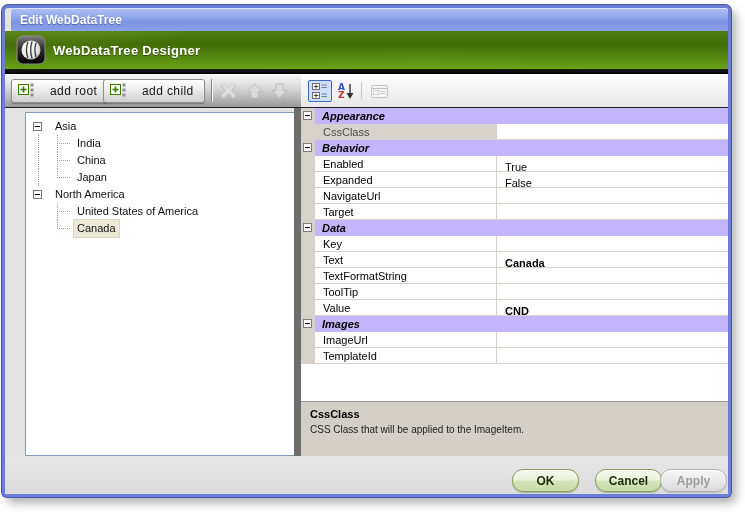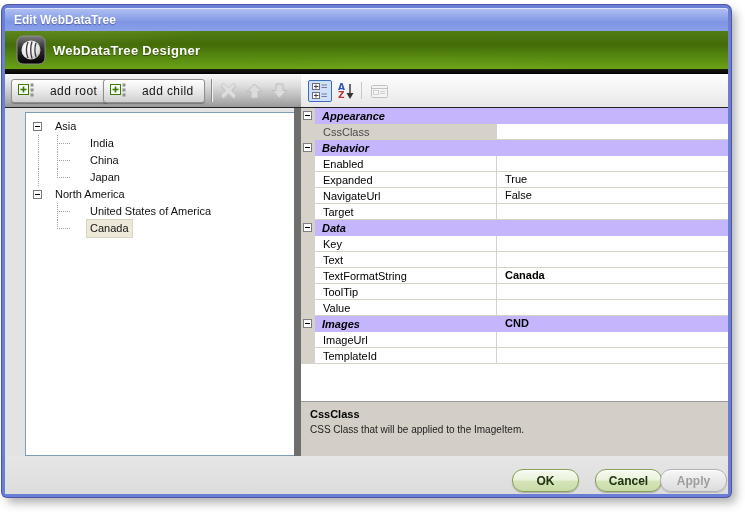--- a/index.html
+++ b/index.html
@@ -9,21 +9,21 @@
   
   .window {
     position:absolute; left:2px; top:5px; width:729px; height:492px;
     background:#e3e3e3;
     border:3px solid #6b7ed6; border-radius:6px 6px 5px 5px;
     box-shadow: 0 0 0 1px #4b55a9, 5px 6px 10px rgba(50,50,50,0.38);
   }
 
   
   .titlebar {
-    position:absolute; left:0; right:0; top:0; height:23px;
+    position:absolute; left:6px; right:0; top:0; height:23px;
     background:linear-gradient(180deg,#b2c1f1 0%,#8da3e8 45%,#7e95e4 60%,#8aa0e8 100%);
     border-radius:3px 3px 0 0;
     box-shadow: inset 0 1px 0 rgba(255,255,255,0.55);
     display:flex; align-items:center; padding-left:9px;
   }
   .titlebar .wtitle { color:#fff; font-weight:bold; font-size:12px; text-shadow:0 1px 1px rgba(20,30,90,0.45); }
 
   
   .banner {
     position:absolute; left:0; right:0; top:23px; height:38px;
@@ -83,39 +83,39 @@
   .expander { position:absolute; left:7px; top:4px; width:9px; height:9px; background:#fff; border:1px solid #7a7a7a; }
   .expander::after { content:""; position:absolute; left:1px; right:1px; top:3px; height:1px; background:#000; }
   .vline { position:absolute; width:1px; top:0; bottom:0;
     background:repeating-linear-gradient(180deg,#a0a0a0 0 1px,transparent 1px 2px); }
   .root-vline { left:12px; }
   .child-vline { left:31px; }
   .child-vline.half { bottom:auto; height:9px; }
   .hstub { position:absolute; left:31px; top:8px; width:14px; height:1px;
     background:repeating-linear-gradient(90deg,#a0a0a0 0 1px,transparent 1px 2px); }
   .tlabel.root { margin-left:26px; }
-  .tlabel.child { margin-left:61px; }
+  .tlabel.child { margin-left:48px; }
   .tlabel { display:inline-block; padding:0 3px; }
   .tlabel.selected { background:#ece9d8; outline:1px solid #d9d5c0; }
 
   
   .splitter { position:absolute; left:289px; top:100px; width:7px; height:348px; background:#6e6e6e; cursor:ew-resize; }
 
   
   .prop-pane { position:absolute; left:296px; right:0; top:100px; height:348px; display:flex; flex-direction:column; background:#fff; }
   .grid { flex:1; overflow:hidden; background:#fff; }
   .pcat, .prow { display:flex; height:16px; font-size:11px; line-height:15px; }
   .gutter { position:relative; width:14px; flex:0 0 14px; background:#d6d2c9; }
   .pbox { position:absolute; left:2px; top:3px; width:9px; height:9px; background:#fff; border:1px solid #7e7e7e; }
   .pbox::after { content:""; position:absolute; left:1px; right:1px; top:3px; height:1px; background:#000; }
   .pcat { background:#c4b5fd;font-style:italic; }
   .cat-label { font-weight:bold; color:#000; padding-left:7px; padding-top:1px; }
   .prow { background:#fff; border-bottom:1px solid #d6d2c9; }
   .pname { width:182px; flex:0 0 182px; border-right:1px solid #d6d2c9; padding-left:8px; padding-top:1px; color:#000; }
-  .pval { flex:1; padding-left:8px; padding-top:16px; color:#000; }
+  .pval { flex:1; padding-left:8px; padding-top:4px; color:#000; }
   .pval.boldval { font-weight:bold; }
   .prow.sel .pname { background:#d6d2c9; color:#4a4a4a; }
 
   
   .desc { height:55px; background:#d3cfc6; border-top:1px solid #999; padding:6px 9px; }
   .desc-title { font-size:11px; font-weight:bold; color:#000; margin-bottom:3px; }
   .desc-text { font-size:10px; color:#1c1c1c; line-height:13px; }
 
   
   .footer { position:absolute; left:0; right:0; top:448px; height:38px; background:linear-gradient(180deg,#e6e6e6,#dcdcdc); }

